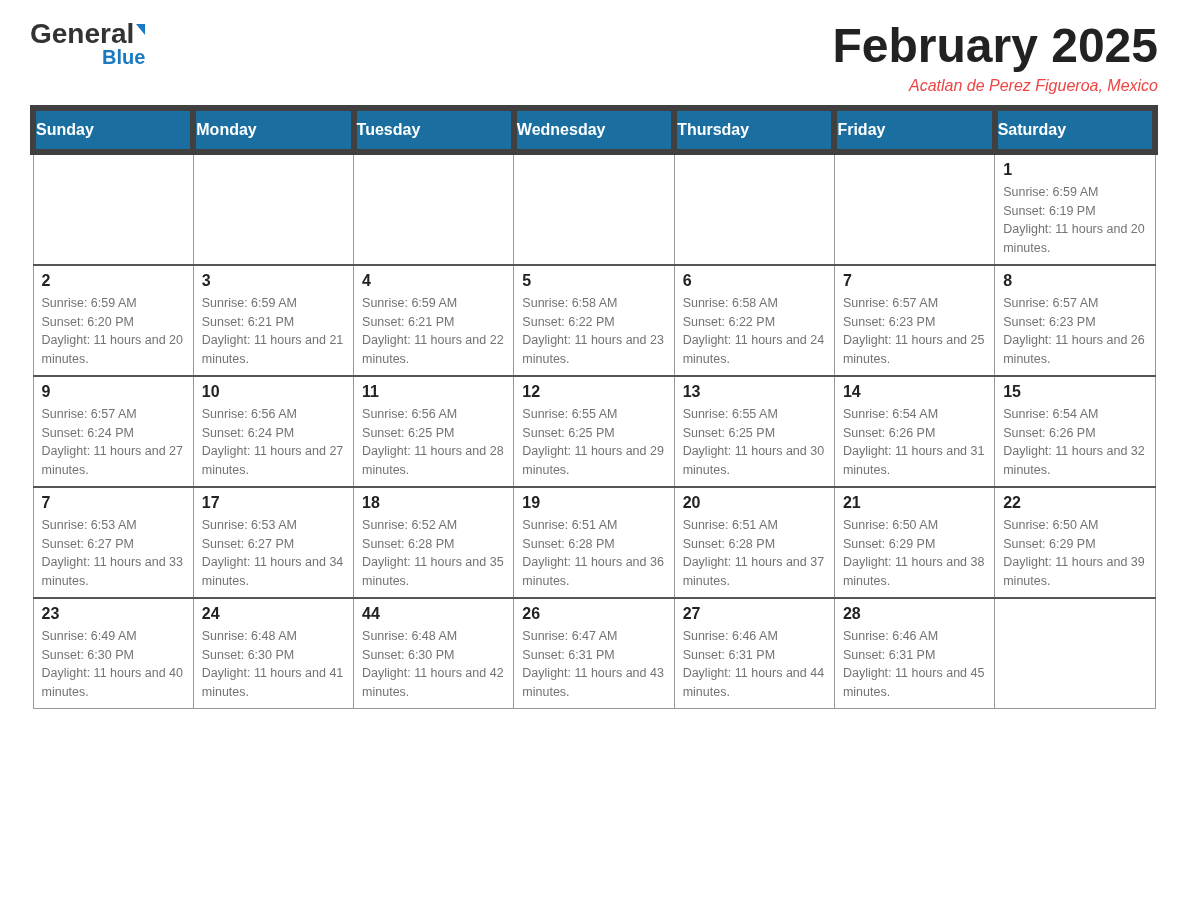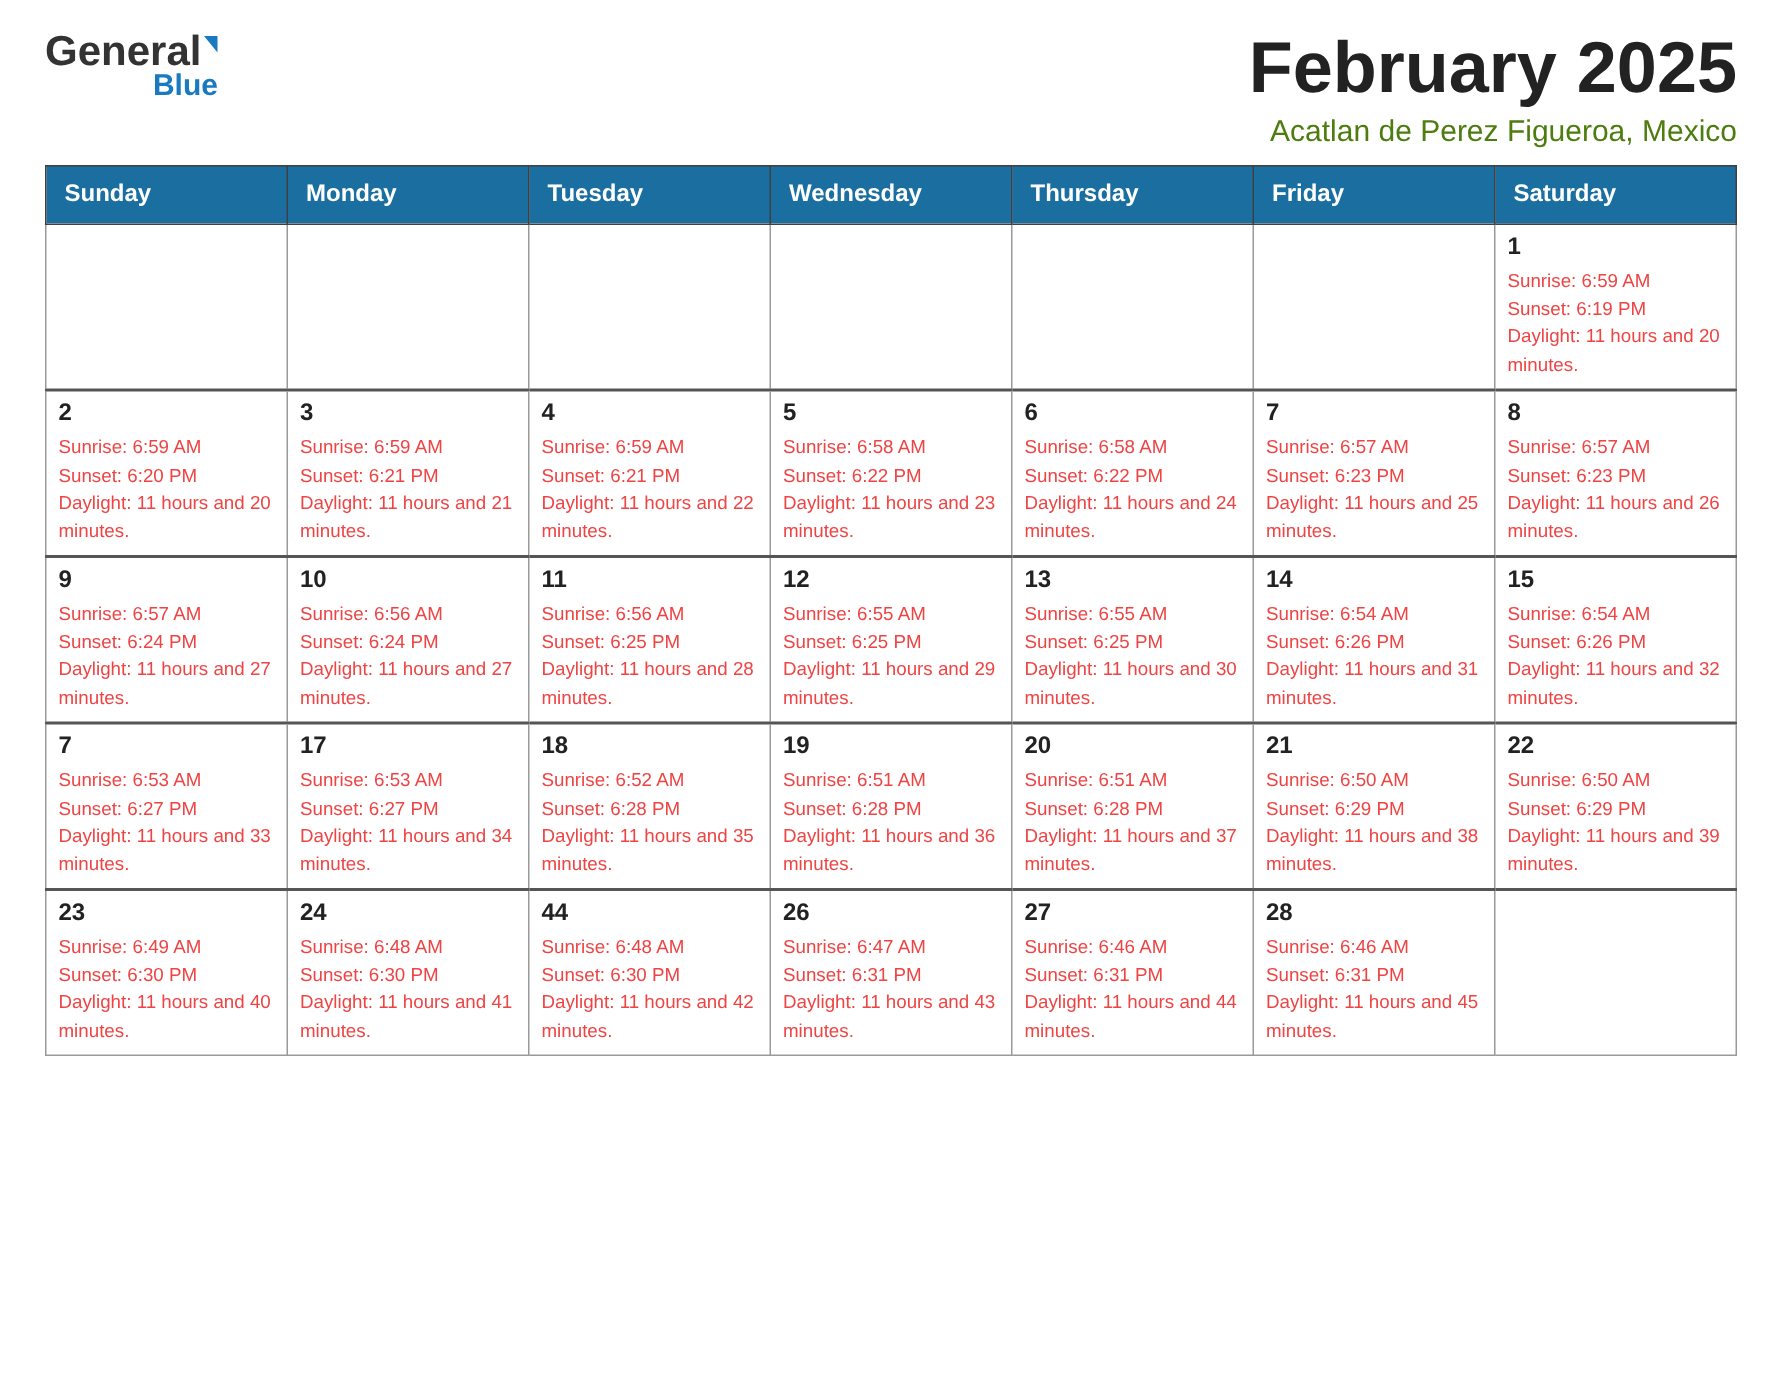--- a/index.html
+++ b/index.html
@@ -36,37 +36,38 @@
     .title-block {
       text-align: right;
     }
     .month-year {
       font-size: 48px;
       font-weight: bold;
       color: #222;
       line-height: 1.1;
     }
     .location {
-      font-size: 20px;
-      color: #4d7c0f;
+      font-size: 16px;
+      color: #ef4444;
       margin-top: 4px;
+      font-style: italic;
     }
     .calendar {
       width: 100%;
       border-collapse: collapse;
       margin-top: 10px;
     }
     .calendar th {
       background-color: #1a6fa0;
       color: #fff;
       font-size: 16px;
       font-weight: bold;
-      padding: 10px 12px;
+      padding: 10px 0;
       text-align: left;
-      border: 1px solid #404040;
+      border: 6px solid #404040;
     }
     .calendar td {
       border: 1px solid #999;
       vertical-align: top;
       padding: 6px 8px;
       width: 14.28%;
       min-height: 100px;
       font-size: 13px;
       color: #333;
     }
@@ -75,21 +76,21 @@
     }
     .day-number {
       font-size: 16px;
       font-weight: bold;
       color: #222;
       display: block;
       margin-bottom: 4px;
     }
     .day-info {
       font-size: 12.5px;
-      color: #ef4444;
+      color: #737373;
       line-height: 1.5;
     }
     .week-row td {
       border-top: 2px solid #555;
     }
     .calendar tr:first-child td {
       border-top: none;
     }
     
     tbody tr:first-child td {

